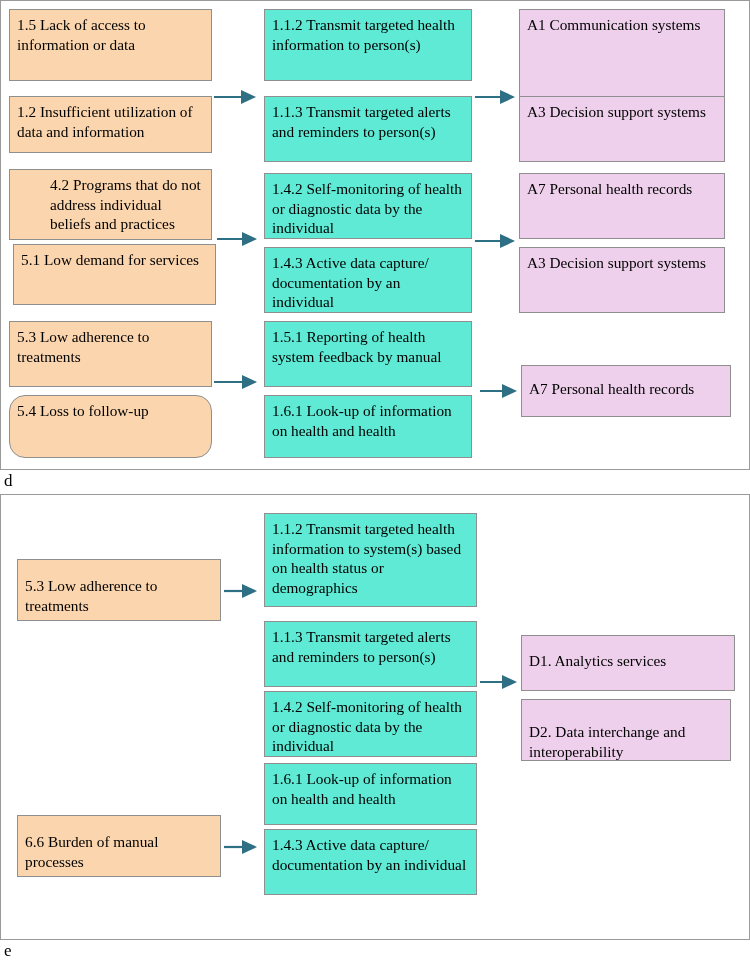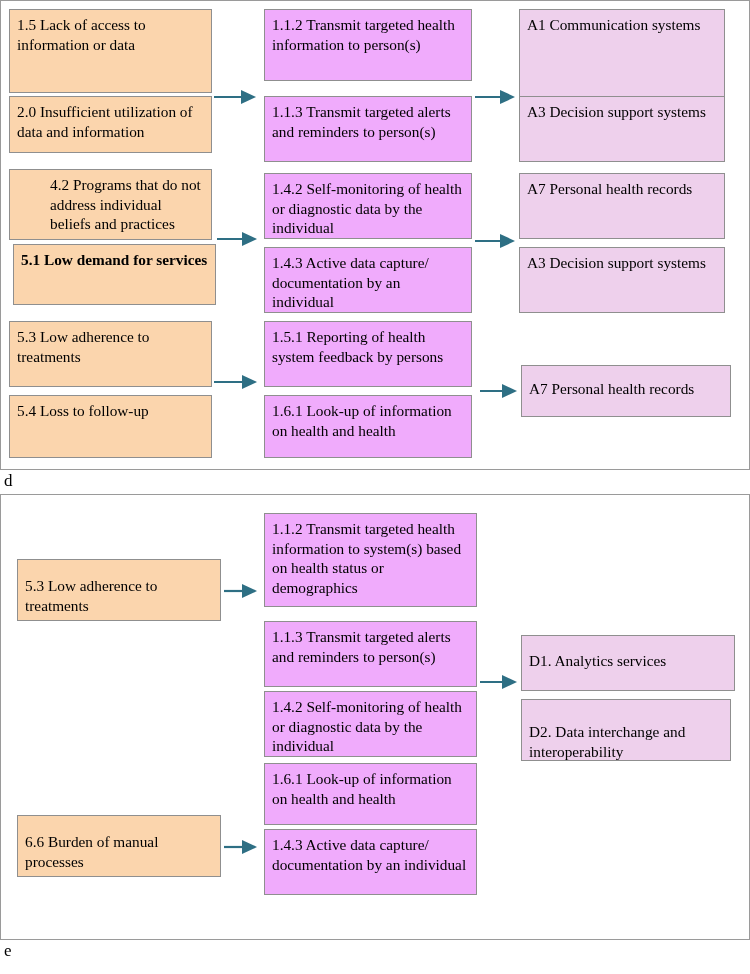--- a/index.html
+++ b/index.html
@@ -44,21 +44,21 @@
     font-size: 15.3px;
     line-height: 19.5px;
     padding: 5px 6px 4px 7px;
     overflow: hidden;
     white-space: pre-line;
   }
   .barrier {
     background: #fbd5ad;
   }
   .function {
-    background: #f0abfc;
+    background: #5eead4;
   }
   .system {
     background: #eed0ec;
   }
   svg.arrows {
     position: absolute;
     left: 0;
     top: 0;
     pointer-events: none;
     overflow: visible;
@@ -75,32 +75,32 @@
       </marker>
     </defs>
     <line x1="213" y1="96" x2="253" y2="96" stroke="#2e6f84" stroke-width="2.2" marker-end="url(#ah-d)"></line>
     <line x1="216" y1="238" x2="254" y2="238" stroke="#2e6f84" stroke-width="2.2" marker-end="url(#ah-d)"></line>
     <line x1="213" y1="381" x2="254" y2="381" stroke="#2e6f84" stroke-width="2.2" marker-end="url(#ah-d)"></line>
     <line x1="474" y1="96" x2="512" y2="96" stroke="#2e6f84" stroke-width="2.2" marker-end="url(#ah-d)"></line>
     <line x1="474" y1="240" x2="512" y2="240" stroke="#2e6f84" stroke-width="2.2" marker-end="url(#ah-d)"></line>
     <line x1="479" y1="390" x2="514" y2="390" stroke="#2e6f84" stroke-width="2.2" marker-end="url(#ah-d)"></line>
   </svg>
 
-  <div class="node barrier" style="left:8px;top:8px;width:203px;height:84px;">1.5 Lack of access to information or data</div>
-  <div class="node barrier" style="left:8px;top:95px;width:203px;height:57px;">2.0 Insufficient utilization of data and information</div>
+  <div class="node barrier" style="left:8px;top:8px;width:203px;height:72px;">1.5 Lack of access to information or data</div>
+  <div class="node barrier" style="left:8px;top:95px;width:203px;height:57px;">1.2 Insufficient utilization of data and information</div>
   <div class="node barrier" style="left:8px;top:168px;width:203px;height:71px;padding-left:40px;">4.2 Programs that do not address individual beliefs and practices</div>
-  <div class="node barrier" style="left:12px;top:243px;width:203px;height:61px;font-weight:bold;">5.1 Low demand for services</div>
+  <div class="node barrier" style="left:12px;top:243px;width:203px;height:61px;">5.1 Low demand for services</div>
   <div class="node barrier" style="left:8px;top:320px;width:203px;height:66px;">5.3 Low adherence to treatments</div>
-  <div class="node barrier" style="left:8px;top:394px;width:203px;height:63px;">5.4 Loss to follow-up</div>
+  <div class="node barrier" style="left:8px;top:394px;width:203px;height:63px;border-radius:16px;">5.4 Loss to follow-up</div>
 
   <div class="node function" style="left:263px;top:8px;width:208px;height:72px;">1.1.2 Transmit targeted health information to person(s)</div>
   <div class="node function" style="left:263px;top:95px;width:208px;height:66px;">1.1.3 Transmit targeted alerts and reminders to person(s)</div>
   <div class="node function" style="left:263px;top:172px;width:208px;height:66px;">1.4.2 Self-monitoring of health or diagnostic data by the individual</div>
   <div class="node function" style="left:263px;top:246px;width:208px;height:66px;">1.4.3 Active data capture/ documentation by an individual</div>
-  <div class="node function" style="left:263px;top:320px;width:208px;height:66px;">1.5.1 Reporting of health system feedback by persons</div>
+  <div class="node function" style="left:263px;top:320px;width:208px;height:66px;">1.5.1 Reporting of health system feedback by manual</div>
   <div class="node function" style="left:263px;top:394px;width:208px;height:63px;">1.6.1 Look-up of information
 on health and health</div>
 
   <div class="node system" style="left:518px;top:8px;width:206px;height:88px;">A1 Communication systems</div>
   <div class="node system" style="left:518px;top:95px;width:206px;height:66px;">A3 Decision support systems</div>
   <div class="node system" style="left:518px;top:172px;width:206px;height:66px;"> A7 Personal health records</div>
   <div class="node system" style="left:518px;top:246px;width:206px;height:66px;">A3 Decision support systems</div>
   <div class="node system" style="left:520px;top:364px;width:210px;height:52px;padding-top:13px;">A7 Personal health records</div>
 </div>
 

